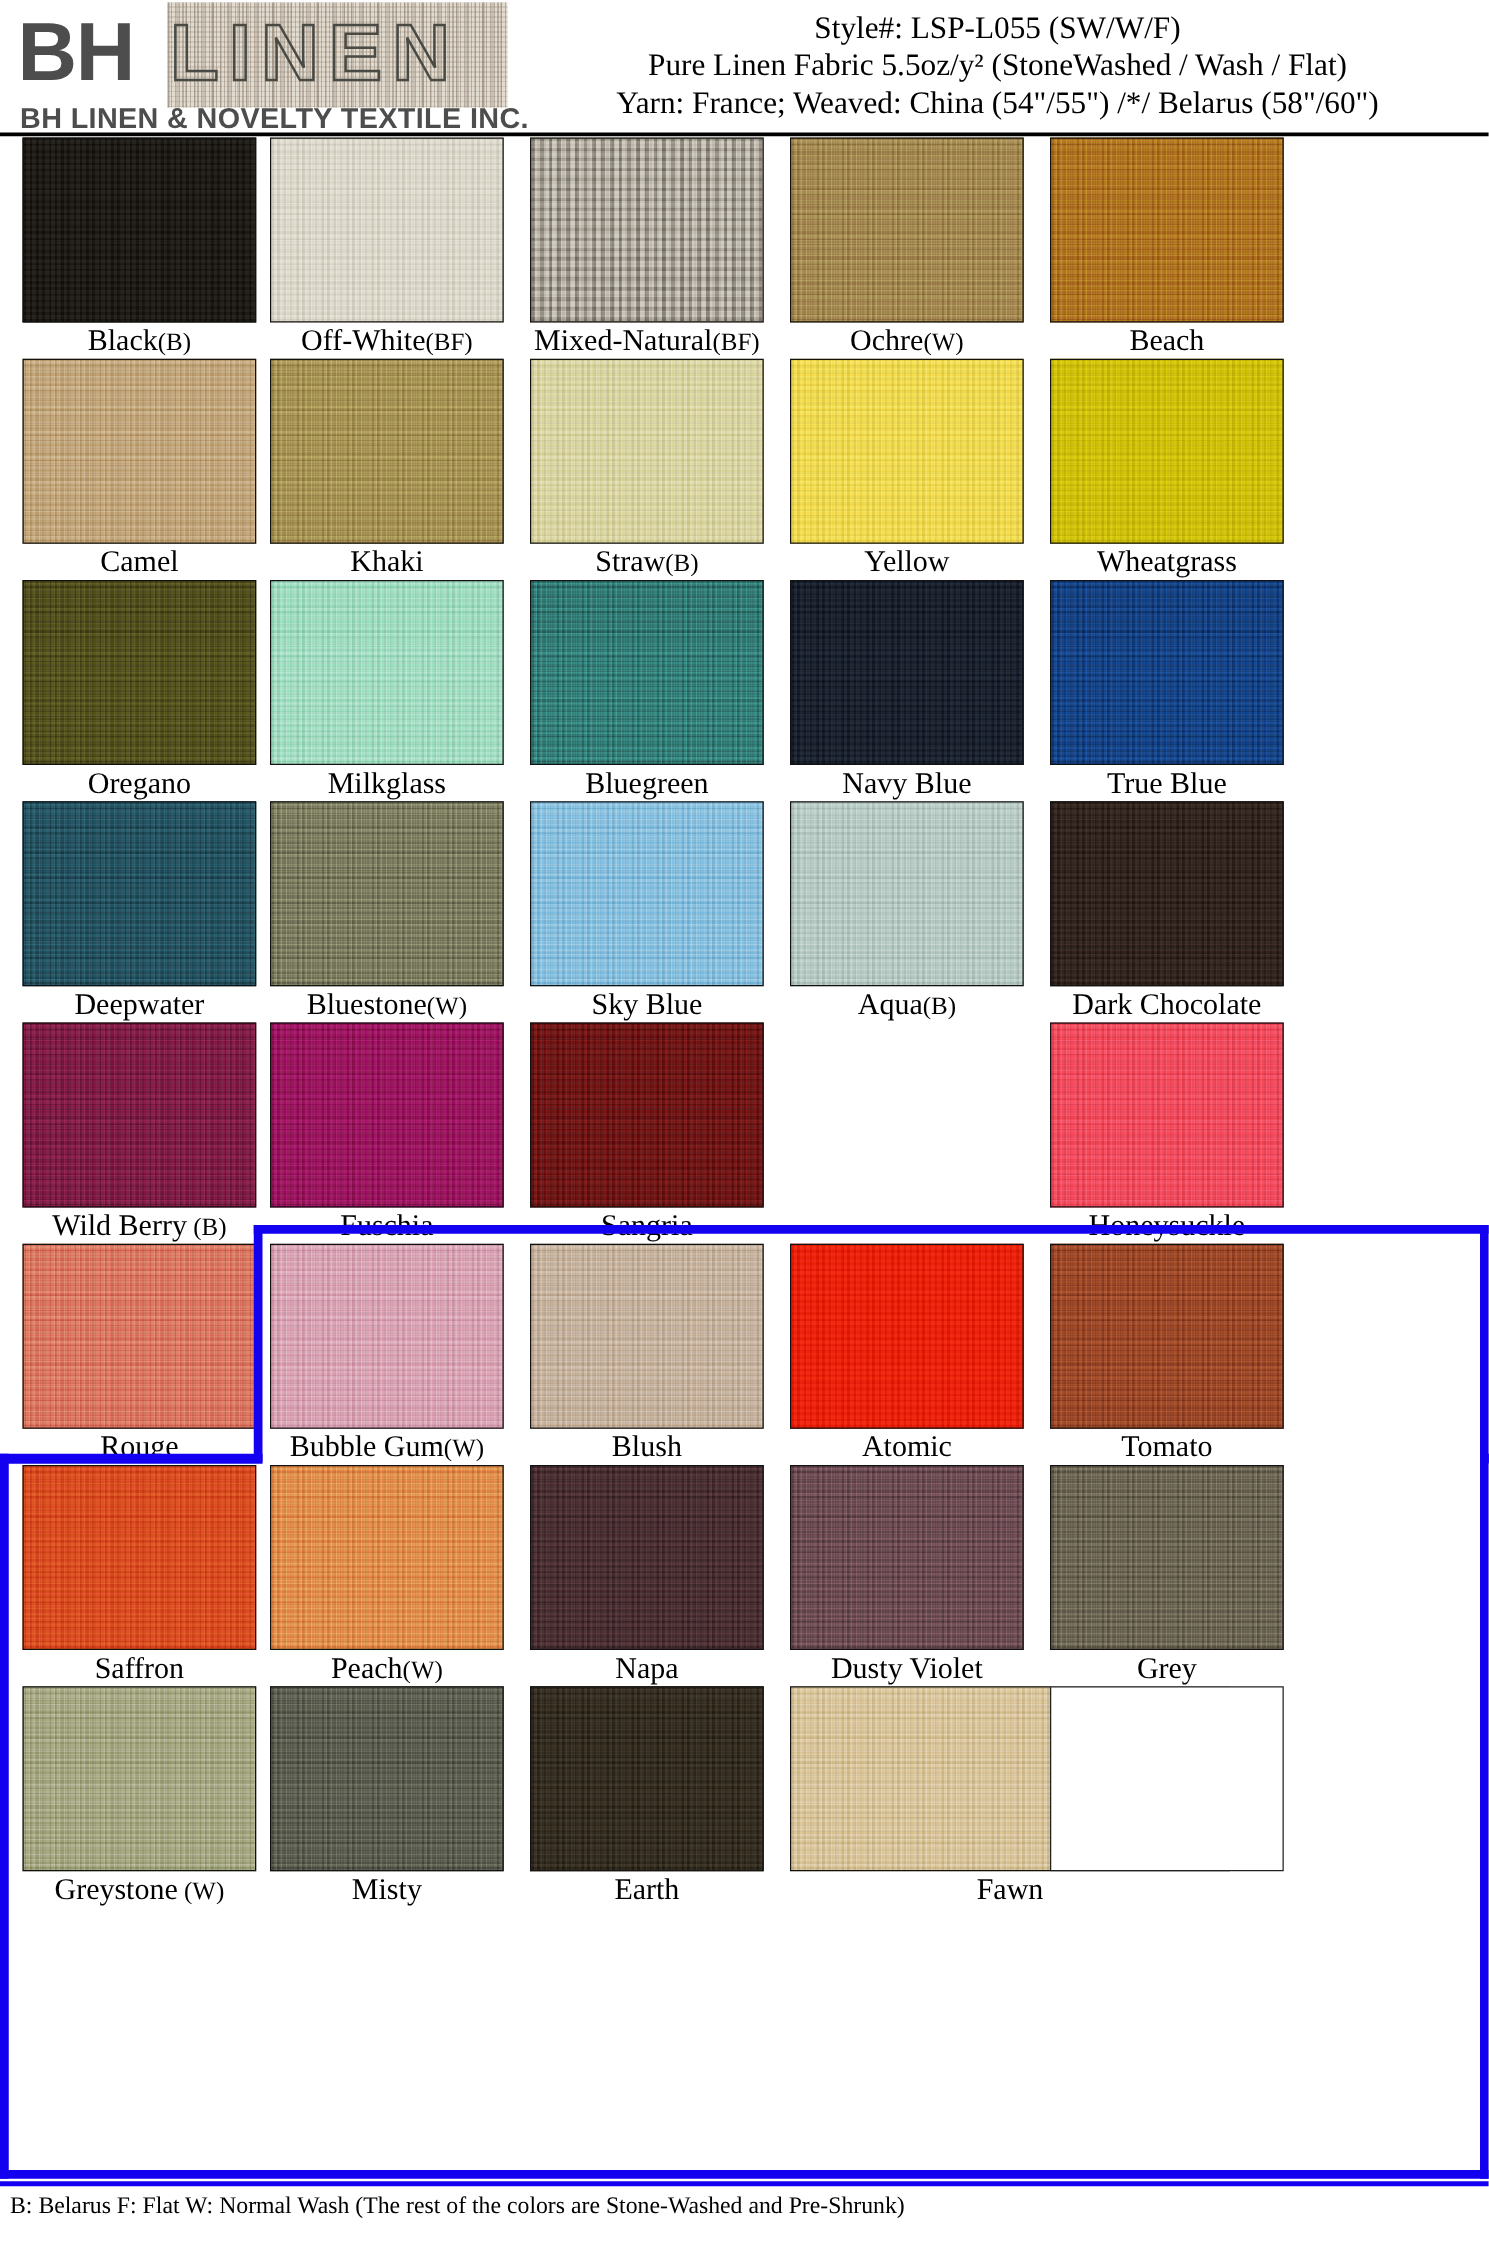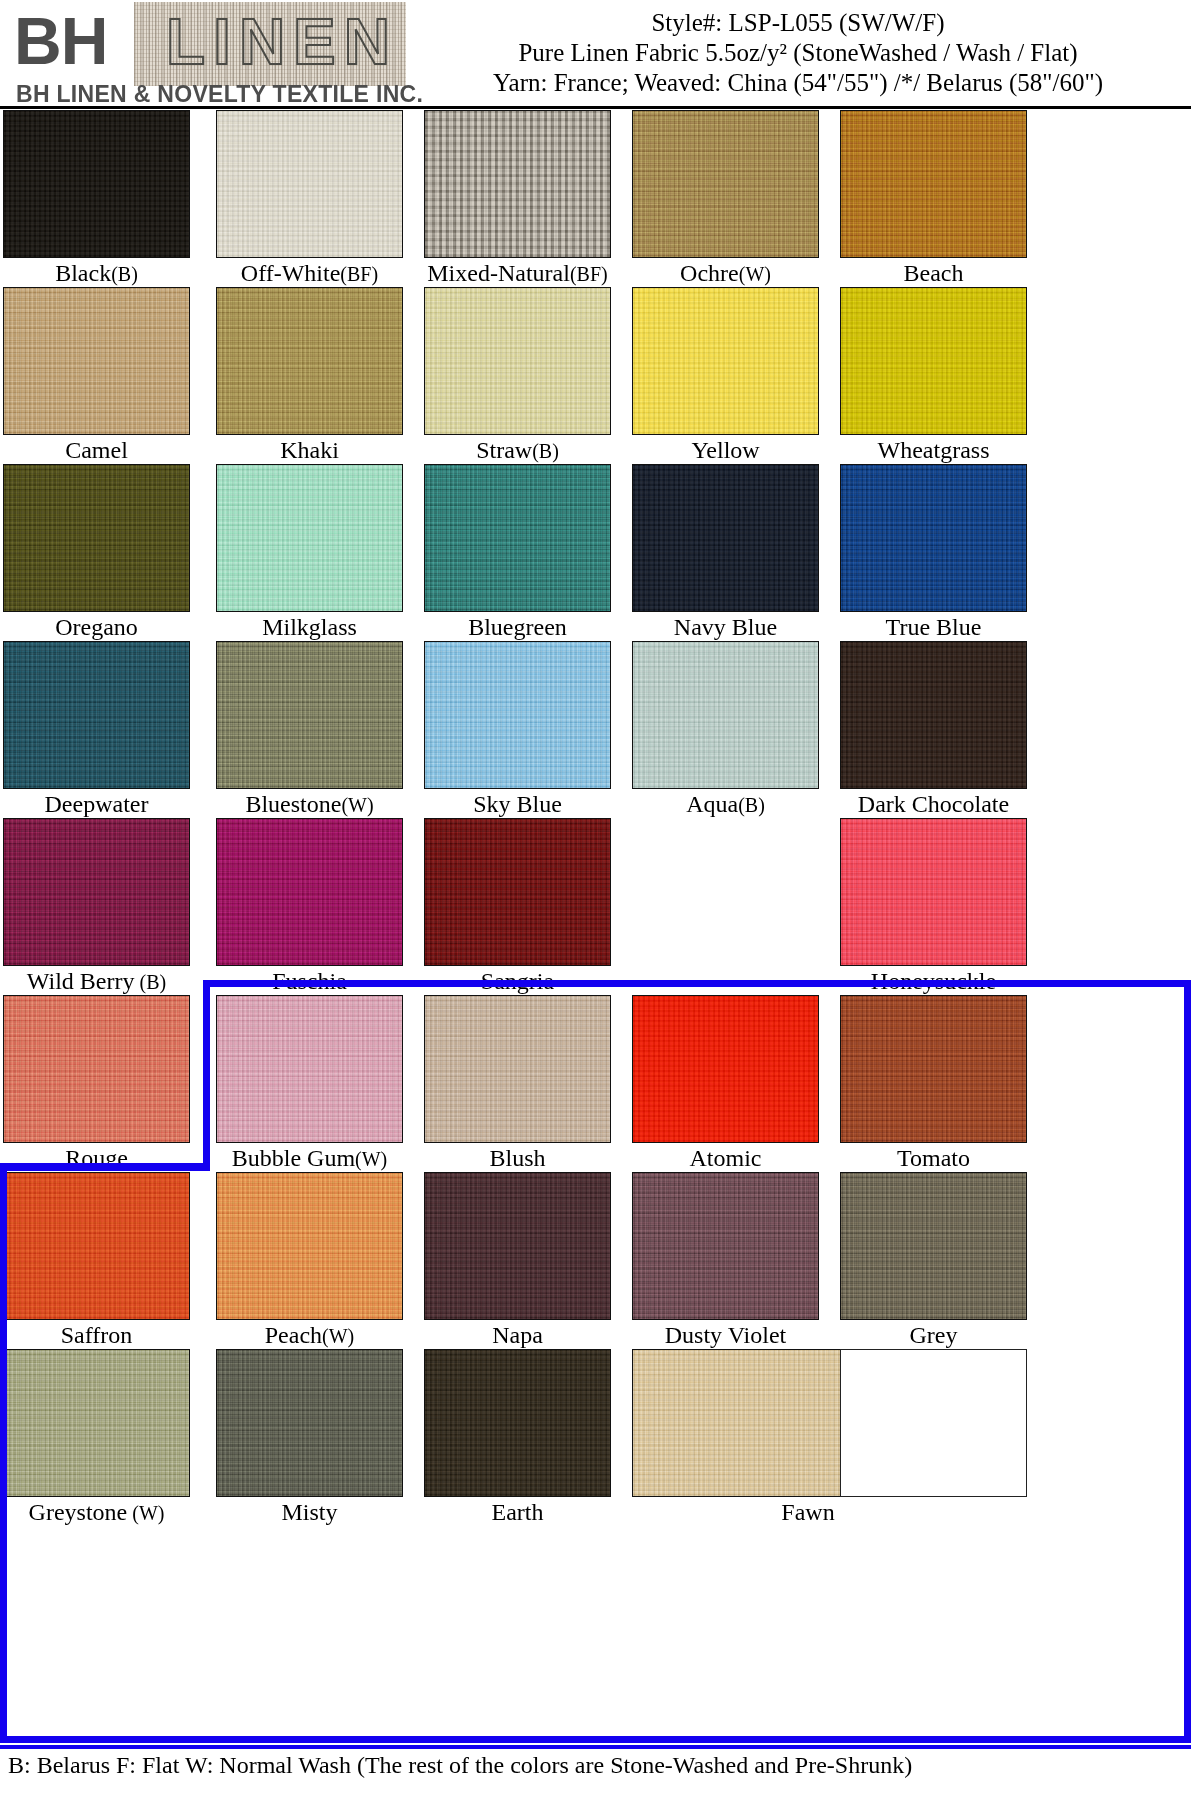--- a/index.html
+++ b/index.html
@@ -33,21 +33,20 @@
     font-family:"Liberation Sans",sans-serif;
     font-weight:bold;font-size:66px;letter-spacing:-1px;
     color:#4d4d4d;line-height:66px;
   }
   .logo-linen{
     position:absolute;left:128px;top:8px;
     font-family:"Liberation Sans",sans-serif;
     font-weight:bold;font-size:64px;letter-spacing:8px;
     line-height:64px;
     color:transparent;
-    margin-left:30px;
     -webkit-text-stroke:2px #4a4a45;
   }
   .logo-sub{
     position:absolute;left:8px;top:80px;
     font-family:"Liberation Sans",sans-serif;
     font-weight:bold;font-size:23px;letter-spacing:.3px;
     color:#4d4d4d;line-height:24px;white-space:nowrap;
   }
   #style-block{
     position:absolute;left:413px;top:8px;width:770px;
@@ -67,21 +66,21 @@
   .row{
     position:relative;
     width:1191px;
     height:177px;
   }
   .cell{
     position:absolute;
     top:0;
     width:187px;
   }
-  .cell.c0{left:3px;border-radius:28px;}
+  .cell.c0{left:18px;border-radius:28px;}
   .cell.c1{left:216px;}
   .cell.c2{left:424px;border-radius:16px;}
   .cell.c3{left:632px;}
   .cell.c4{left:840px;}
   .cell.wide{width:352px;}
   .swatch{
     position:relative;
     height:148px;
     width:100%;
     border:1px solid #111;
@@ -144,21 +143,21 @@
     left:1184px;top:1163px;width:7px;height:8px;
     background:#1400f0;border:none;
   }
 
   
   #footer-rule{
     position:absolute;left:0;top:1745px;width:1191px;height:4px;background:#1400f0;
   }
   #footer{
     position:absolute;left:8px;top:1752px;width:1180px;
-    font-size:24px;line-height:26px;white-space:nowrap;
+    font-size:19px;line-height:26px;white-space:nowrap;
   }
 </style>
 </head>
 <body>
 
 <div id="header">
 
   <div id="logo">
     <div class="logo-texture"></div>
     <div class="logo-bh">BH</div>

